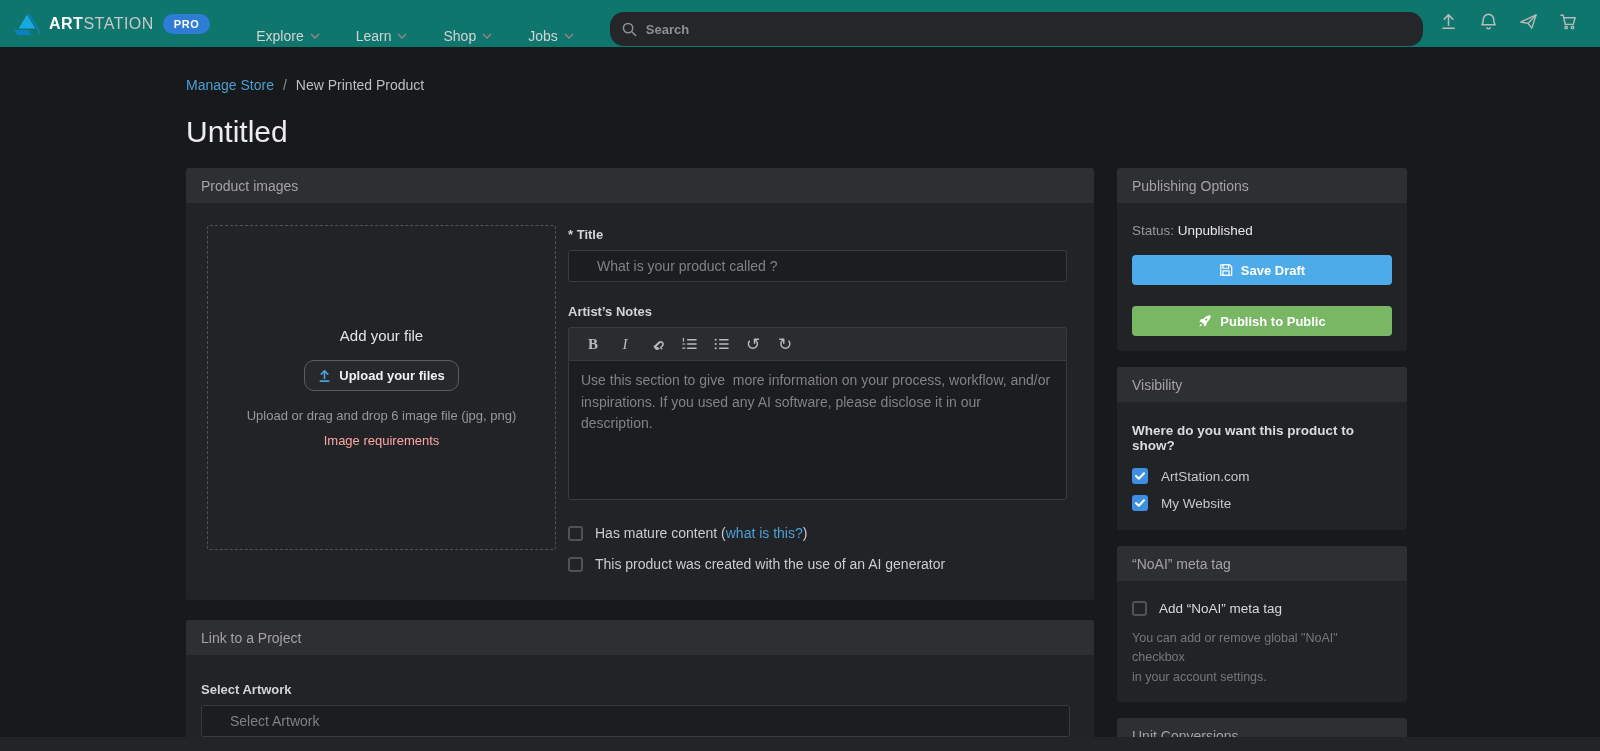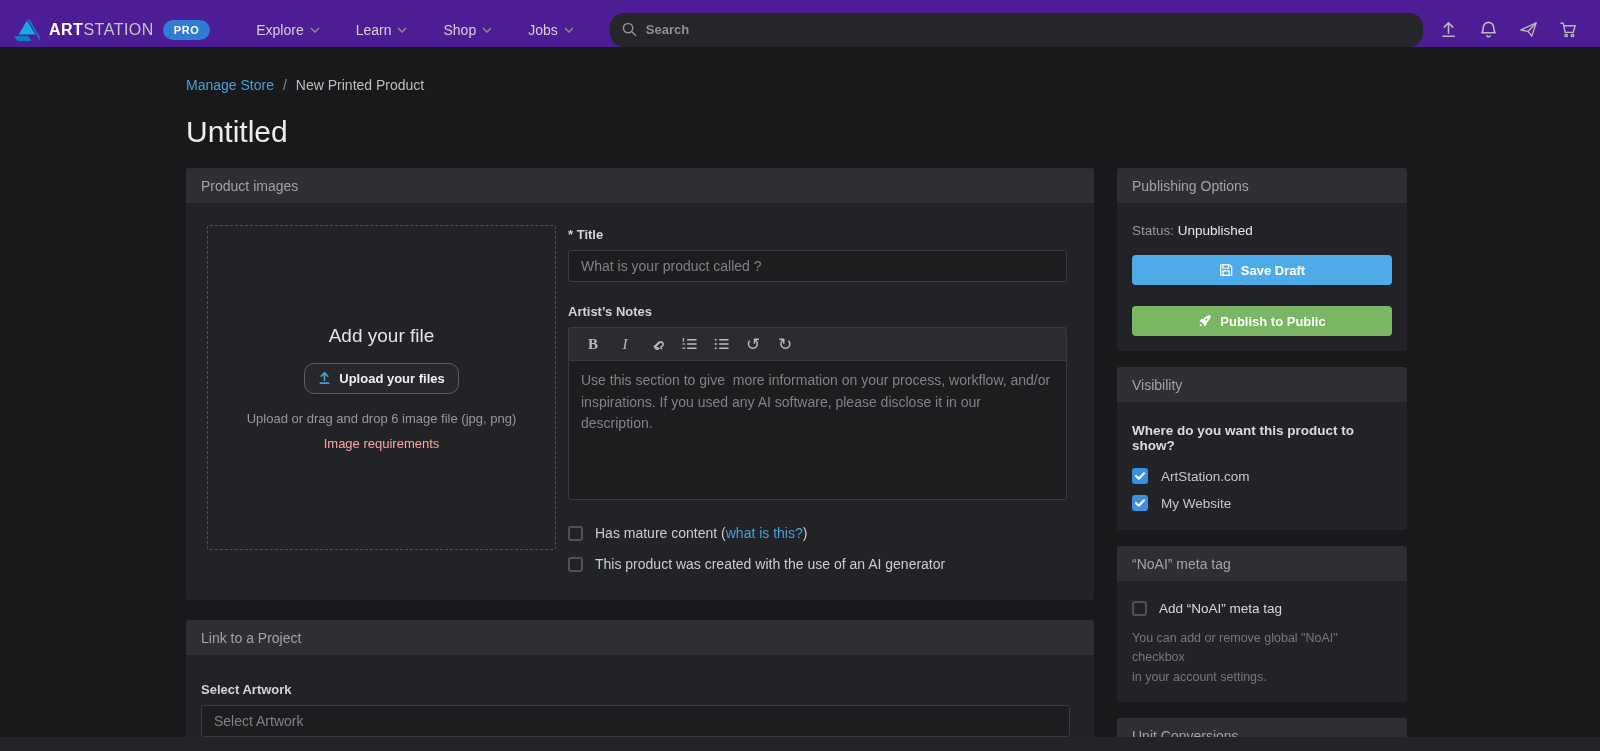--- a/index.html
+++ b/index.html
@@ -1,21 +1,21 @@
 <!DOCTYPE html>
 <html><head>
 <meta charset="utf-8">
 <style>
   * { margin:0; padding:0; box-sizing:border-box; }
   html,body { background:#0e0f11; }
   body { font-family:"Liberation Sans","DejaVu Sans",sans-serif; }
   .page { position:relative; width:1600px; height:751px; background:#18191b; overflow:hidden; }
 
   
-  .navbar { height:47px; background:#4c1d95; display:flex; align-items:center; padding:12px 14px 0 14px; }
+  .navbar { height:47px; background:#0f766e; display:flex; align-items:flex-start; padding:12px 14px 0 14px; }
   .brand { display:flex; align-items:center; gap:9px; cursor:pointer; }
   .brand-name { font-size:16px; letter-spacing:0.5px; color:#ffffff; font-weight:700; }
   .brand-name .thin { color:#c7c8ca; font-weight:300; }
   .pro-badge { background:#2e7cd6; color:#fff; font-size:11px; font-weight:700; padding:4px 11px; border-radius:12px; letter-spacing:0.5px; }
   .nav-items { display:flex; align-items:center; margin-left:28px; }
   .nav-item { display:flex; align-items:center; gap:6px; color:#d2d3d5; font-size:14px; padding:0 18px; height:47px; cursor:pointer; }
   .nav-item svg { stroke:#85868a; }
   .search-wrap { flex:1; margin:0 16px 0 18px; height:34px; background:#25262a; border-radius:14px; display:flex; align-items:center; padding:0 12px; }
   .search-wrap input { background:transparent; border:none; outline:none; color:#cfd0d2; font-size:13px; font-weight:600; margin-left:9px; width:100%; font-family:inherit; }
   .search-wrap input::placeholder { color:#8f9093; }
@@ -33,28 +33,28 @@
   .columns { display:flex; margin:19px 193px 0 186px; gap:23px; align-items:flex-start; }
   .main-col { width:908px; }
   .side-col { width:290px; }
 
   .panel { background:#222326; border-radius:3px; }
   .panel-header { height:35px; background:#2e2f32; border-radius:3px 3px 0 0; display:flex; align-items:center; padding:0 15px; font-size:14px; color:#a3a3a3; }
 
   
   .pi-body { display:flex; padding:22px 27px 28px 21px; gap:12px; }
   .dropzone { width:349px; height:325px; border:1px dashed #505254; border-radius:3px; display:flex; flex-direction:column; align-items:center; justify-content:center; text-align:center; }
-  .dz-heading { color:#e2e3e5; font-size:19px; margin-bottom:16px; }
+  .dz-heading { color:#e2e3e5; font-size:15px; margin-bottom:16px; }
   .dz-btn { display:inline-flex; align-items:center; gap:8px; background:#27282b; border:1px solid #5c5d60; border-radius:10px; color:#f0f1f2; font-size:13px; font-weight:700; padding:7px 13px; cursor:pointer; }
   .dz-btn svg { stroke:#4b9fd6; }
   .dz-hint { color:#97989a; font-size:13px; margin-top:17px; }
   .dz-link { color:#fca5a5; font-size:13px; margin-top:10px; cursor:pointer; }
   .pi-form { flex:1; padding-top:2px; }
   .field-label { display:block; font-size:13px; font-weight:700; color:#d2d3d5; margin-bottom:8px; }
-  .text-input { width:100%; height:32px; background:#1c1d1f; border:1px solid #3a3b3e; border-radius:3px; color:#d5d6d8; font-size:14px; padding:0 12px; outline:none; font-family:inherit; }
+  .text-input { width:100%; height:32px; background:#1c1d1f; border:1px solid #3a3b3e; border-radius:3px; color:#d5d6d8; font-size:14px; padding:0 28px; outline:none; font-family:inherit; }
   .text-input::placeholder { color:#808184; }
   .notes-label { margin-top:22px; }
   .editor-toolbar { height:33px; background:#2b2c2f; border:1px solid #3a3b3e; border-bottom:none; border-radius:3px 3px 0 0; display:flex; align-items:center; padding:0 8px; }
   .tb-btn { width:32px; height:33px; display:flex; align-items:center; justify-content:center; color:#b9babc; cursor:pointer; font-size:14px; }
   .tb-bold { font-family:"Liberation Serif","DejaVu Serif",serif; font-weight:700; font-size:15px; }
   .tb-italic { font-family:"Liberation Serif","DejaVu Serif",serif; font-style:italic; font-size:15px; }
   .tb-glyph { font-size:17px; }
   .editor-area { width:100%; height:140px; background:#1c1d1f; border:1px solid #3a3b3e; border-radius:0 0 3px 3px; color:#d5d6d8; font-size:14px; line-height:1.55; padding:9px 12px; resize:none; outline:none; font-family:inherit; display:block; }
   .editor-area::placeholder { color:#818285; }
   .check-row { display:flex; align-items:center; gap:12px; font-size:14px; color:#caccce; }

